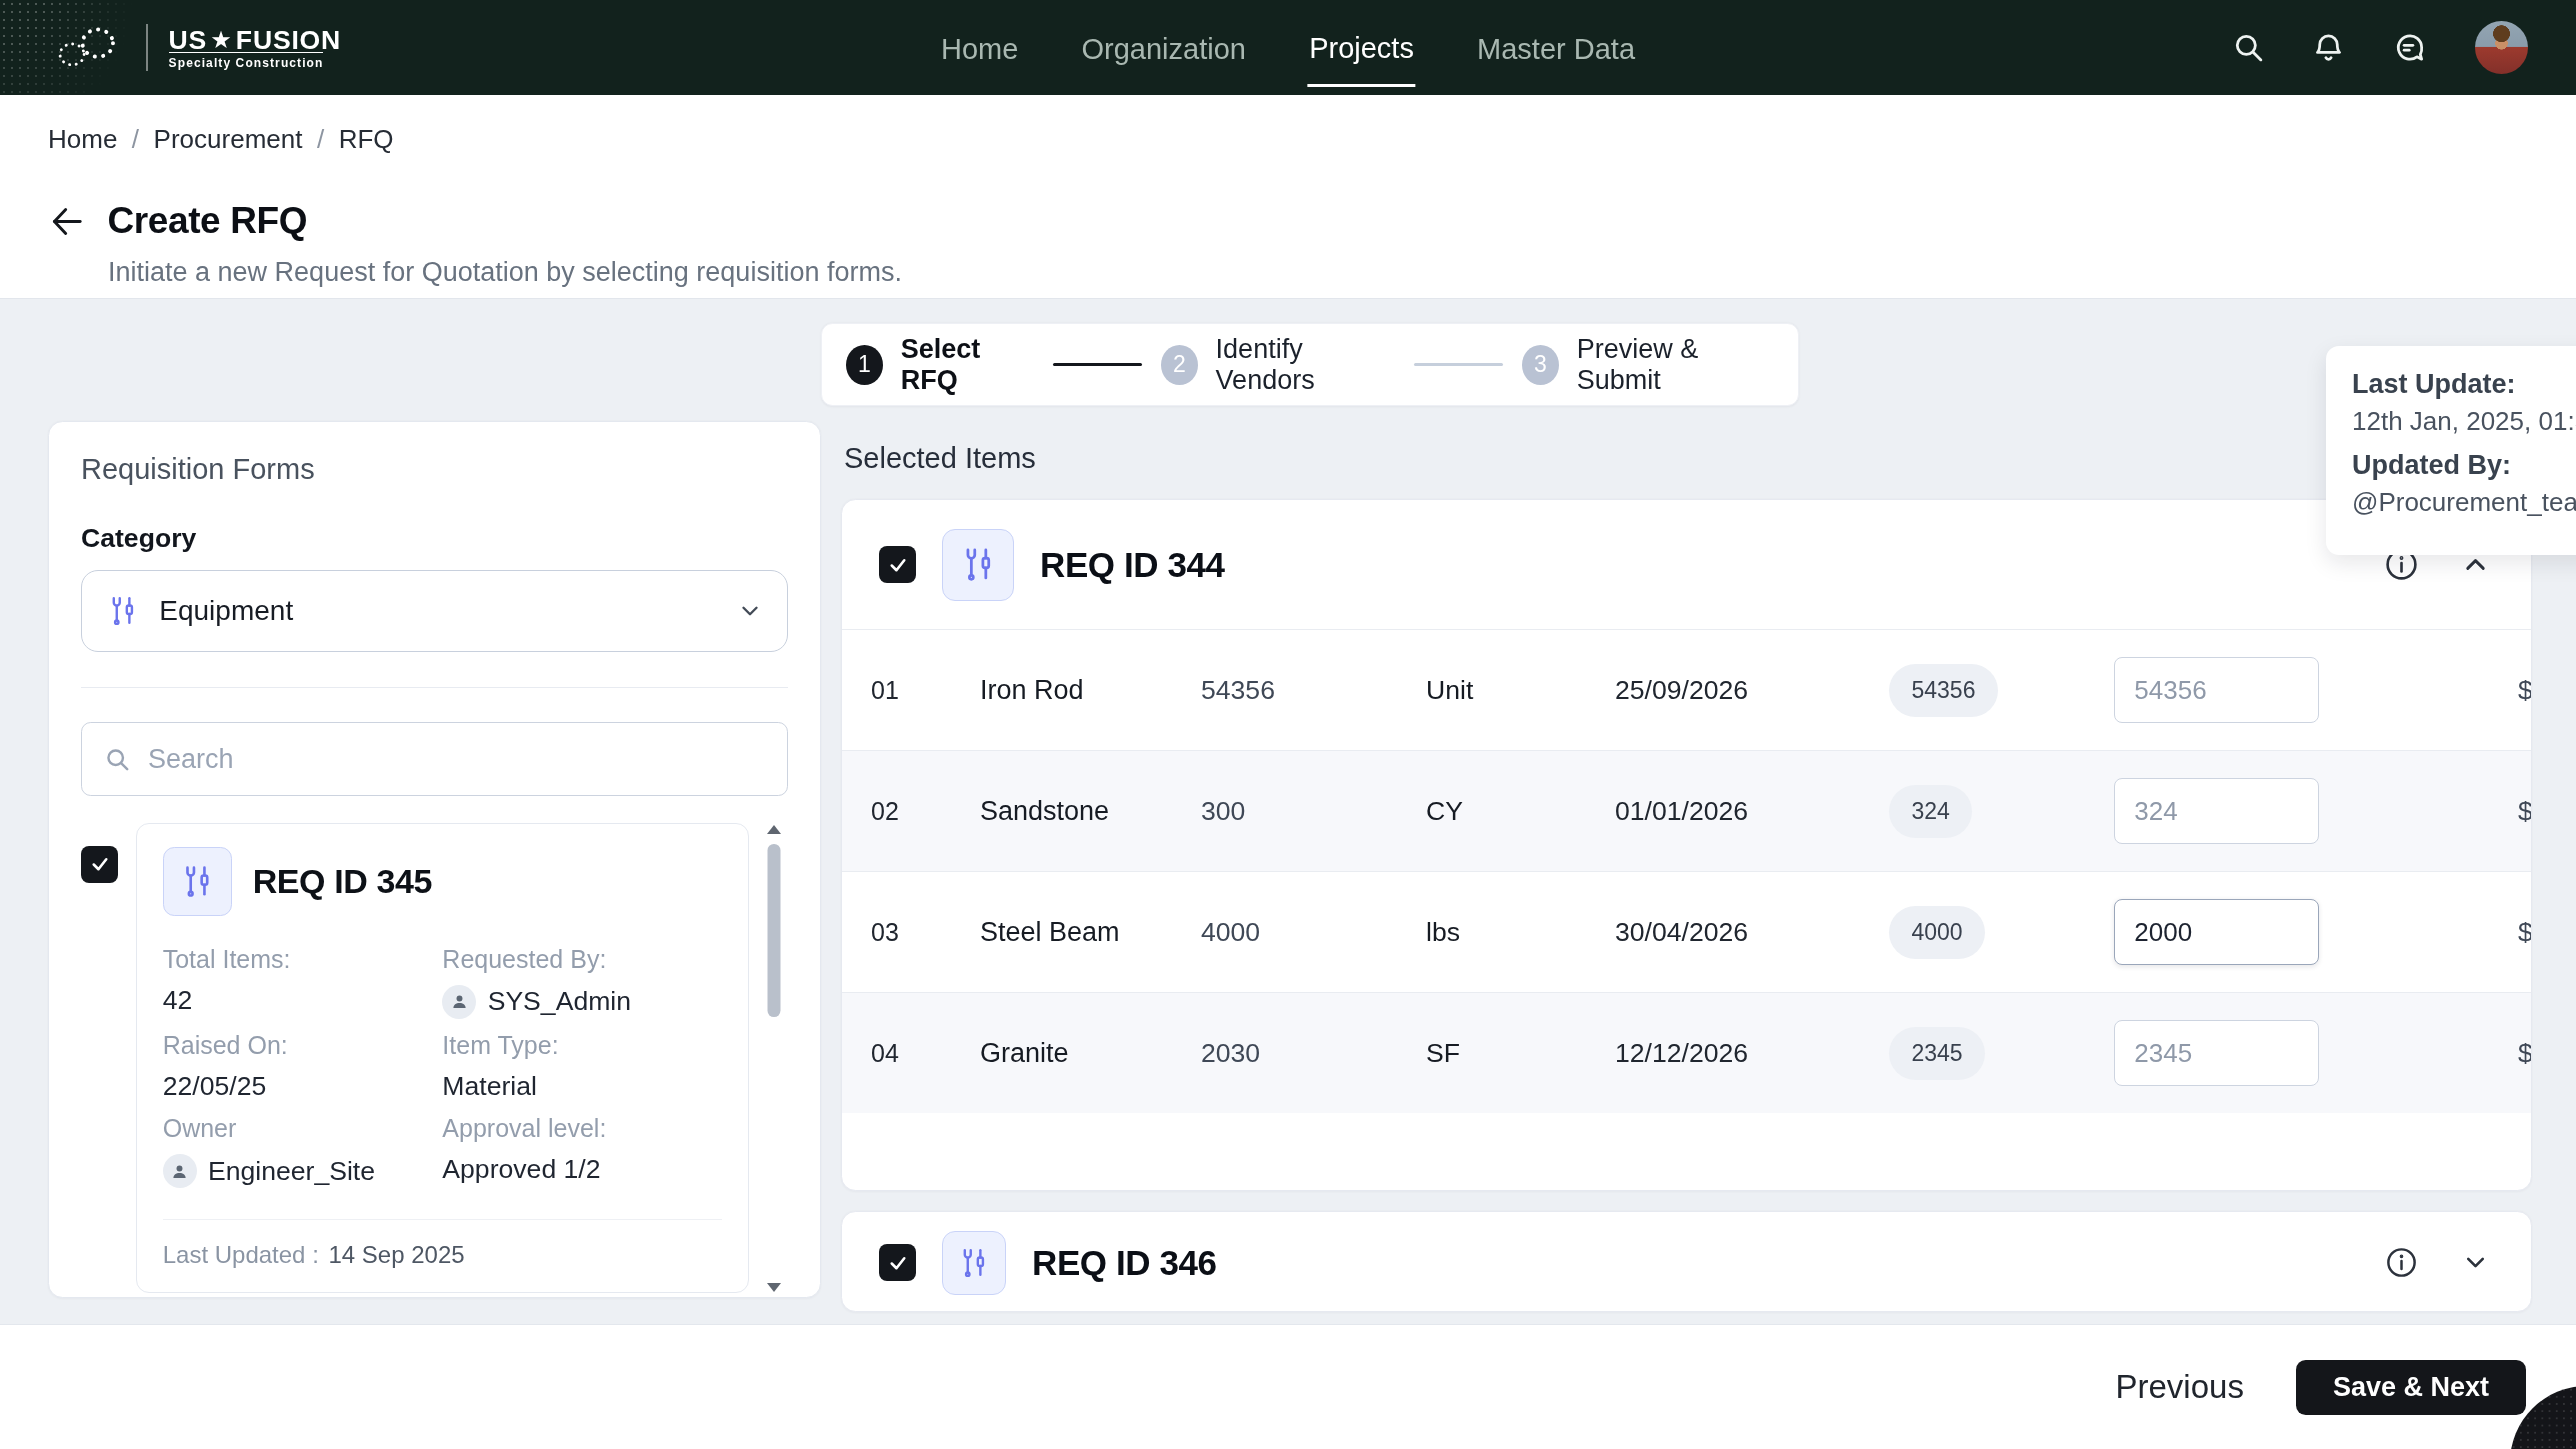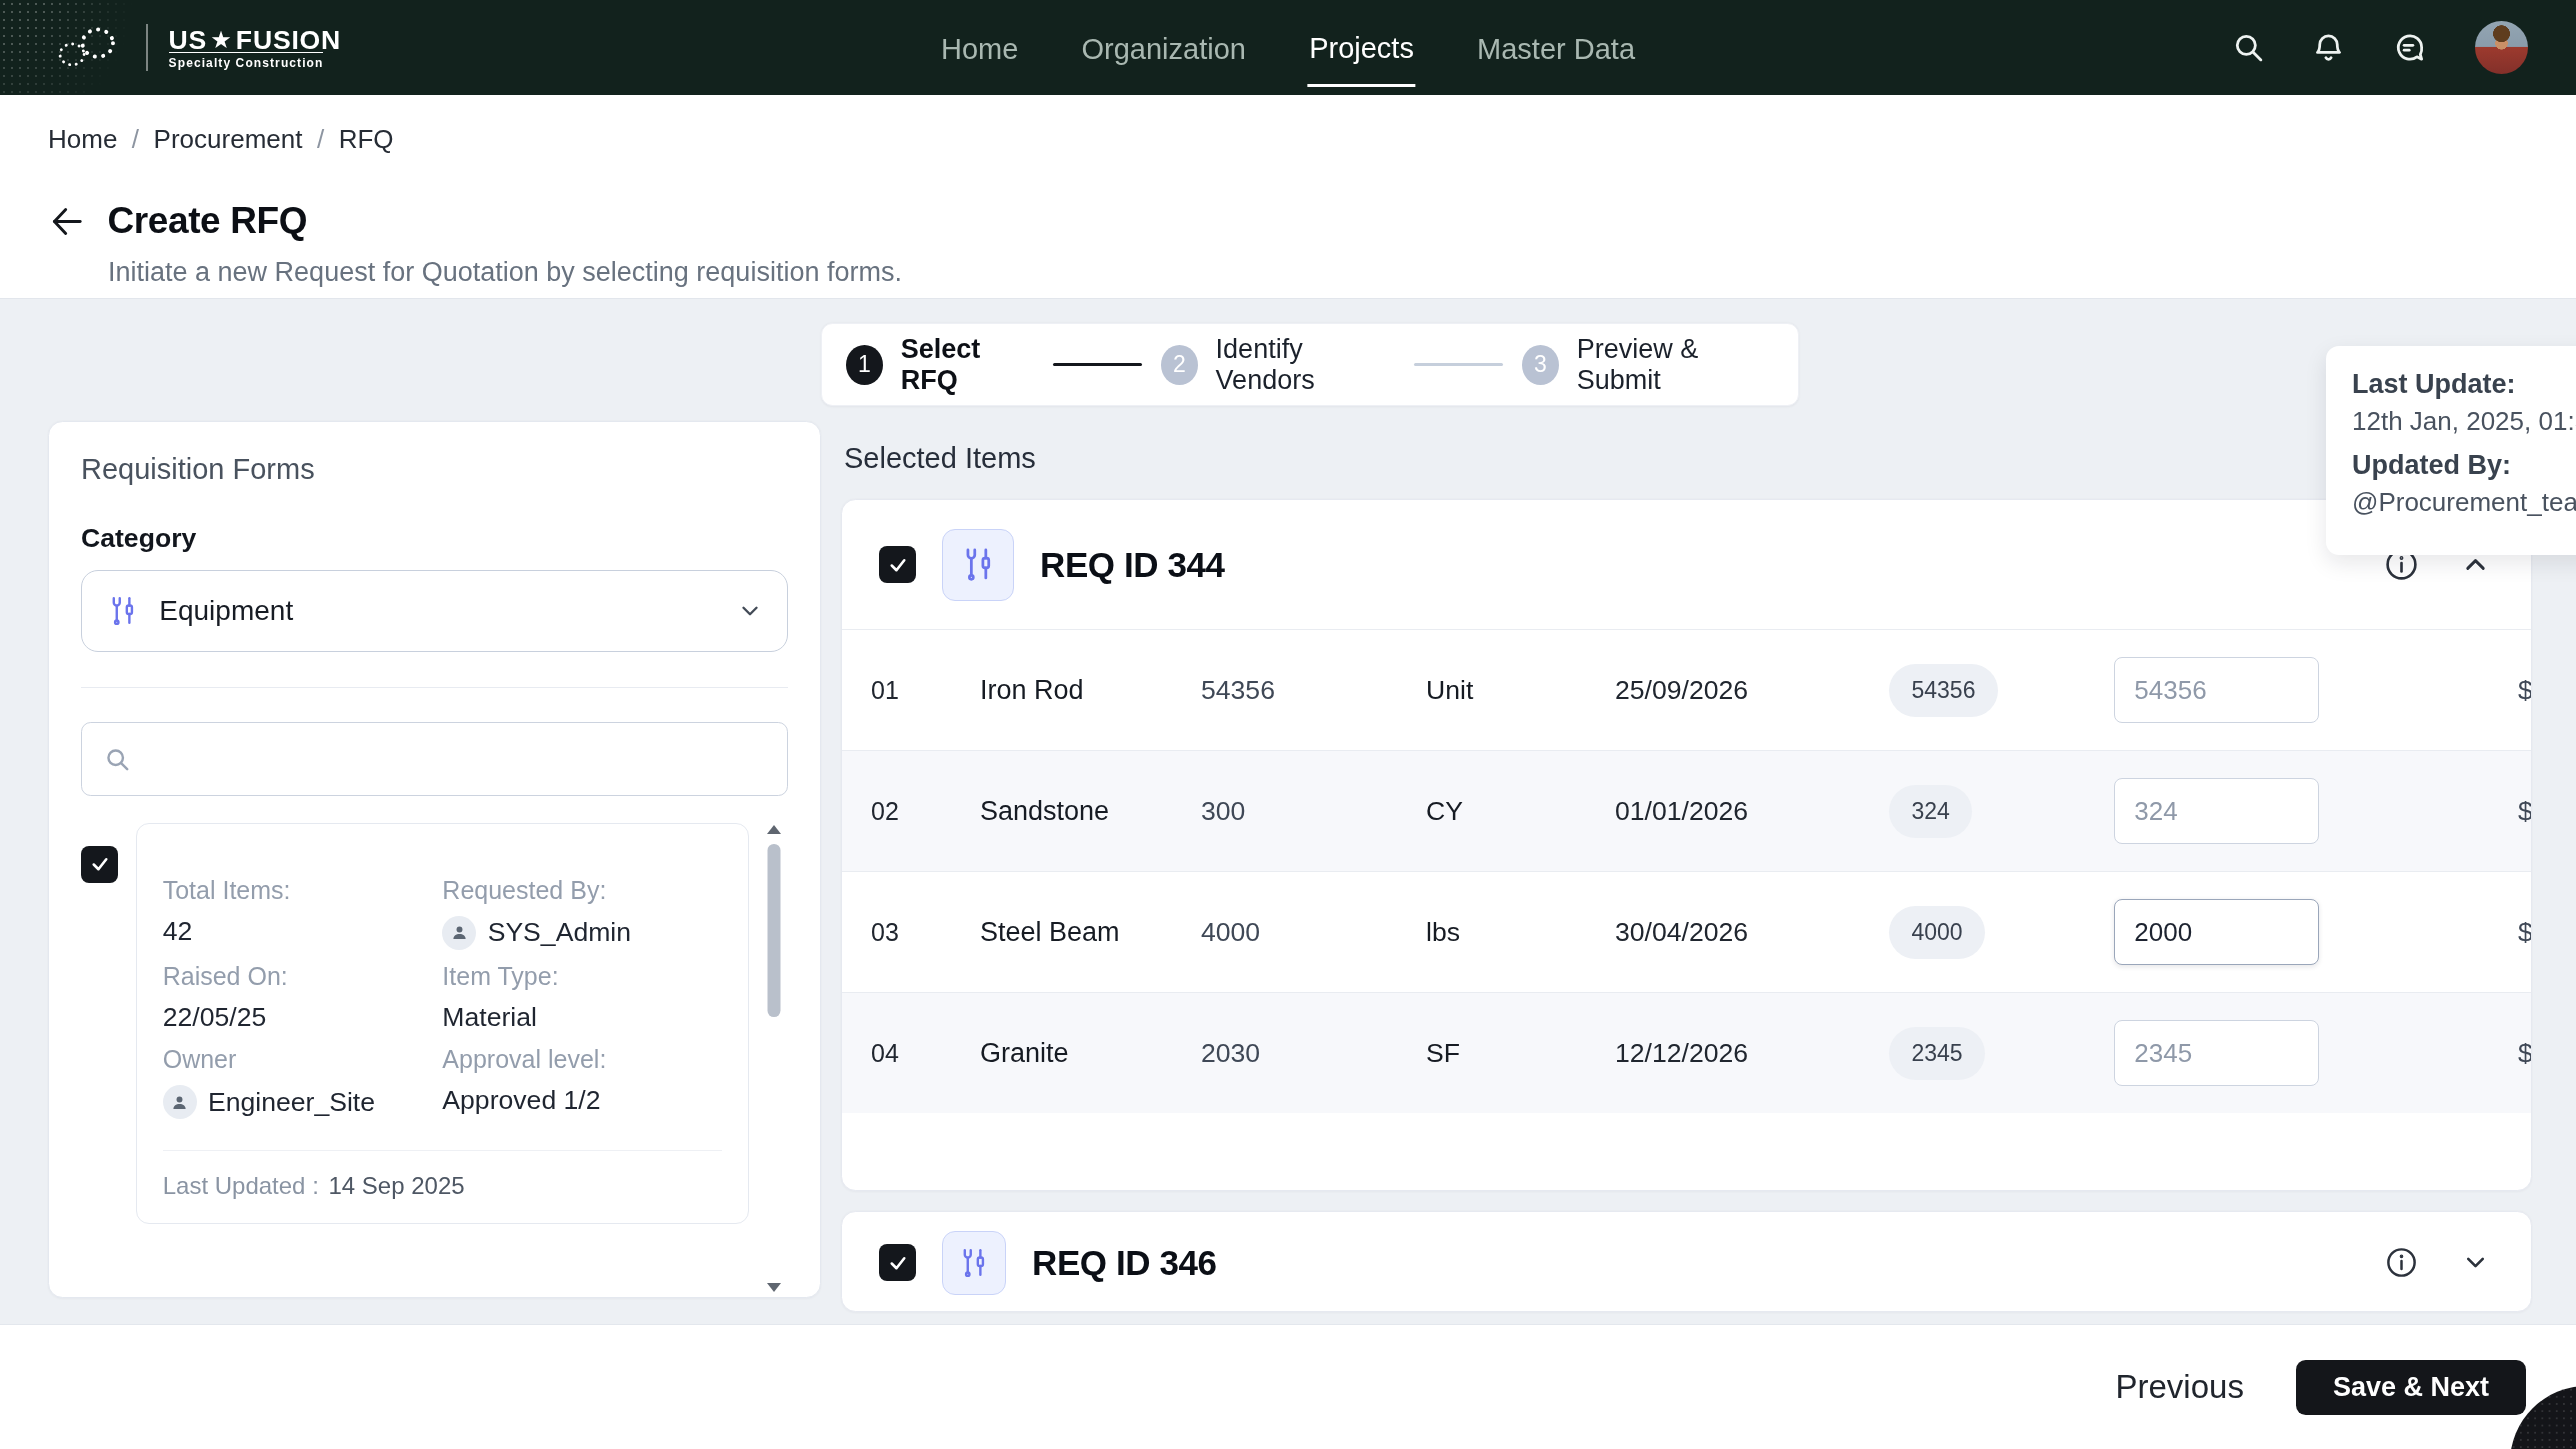--- a/index.html
+++ b/index.html
@@ -254,31 +254,45 @@
 
     <div class="panel-divider"></div>
 
     <div class="search-box">
       <span class="sicon">
         <svg width="29" height="29" viewBox="0 0 24 24" fill="none" stroke="currentColor" stroke-width="2" stroke-linecap="round">
             <circle cx="10.5" cy="10.5" r="6"></circle>
             <line x1="15" y1="15" x2="20" y2="20"></line>
           </svg>
       </span>
+      <input type="text" placeholder="Search" style="">
     </div>
 
     <div class="req-list">
 
       <div class="req-row">
         <div class="checkbox">
           <svg width="24" height="24" viewBox="0 0 46 46" fill="none" stroke="#fff" stroke-width="5" stroke-linecap="round" stroke-linejoin="round">
               <polyline points="11,24 20,33 35,14"></polyline>
             </svg>
         </div>
         <div class="req-card">
+          <div class="req-card-head">
+            <span class="badge">
+              <svg width="37" height="37" viewBox="0 0 24 24" fill="none" stroke="currentColor" stroke-width="1.7" stroke-linecap="round" stroke-linejoin="round">
+                  <path d="M5.5 3v3.1a2.1 2.1 0 0 0 4.2 0V3"></path>
+                  <line x1="7.6" y1="8.3" x2="7.6" y2="18.6"></line>
+                  <circle cx="7.6" cy="19.9" r="1.2"></circle>
+                  <line x1="16.5" y1="3" x2="16.5" y2="8.1"></line>
+                  <rect x="14.7" y="8.1" width="3.6" height="6" rx="1.3"></rect>
+                  <line x1="16.5" y1="14.1" x2="16.5" y2="20.3"></line>
+                </svg>
+            </span>
+            <span class="req-card-title">REQ ID 345</span>
+          </div>
           <div class="req-grid">
             <div>
               <div class="f-label">Total Items:</div>
               <div class="f-value">
                   <span>42</span>
                 </div>
             </div>
             <div>
               <div class="f-label">Requested By:</div>
               <div class="f-value">

